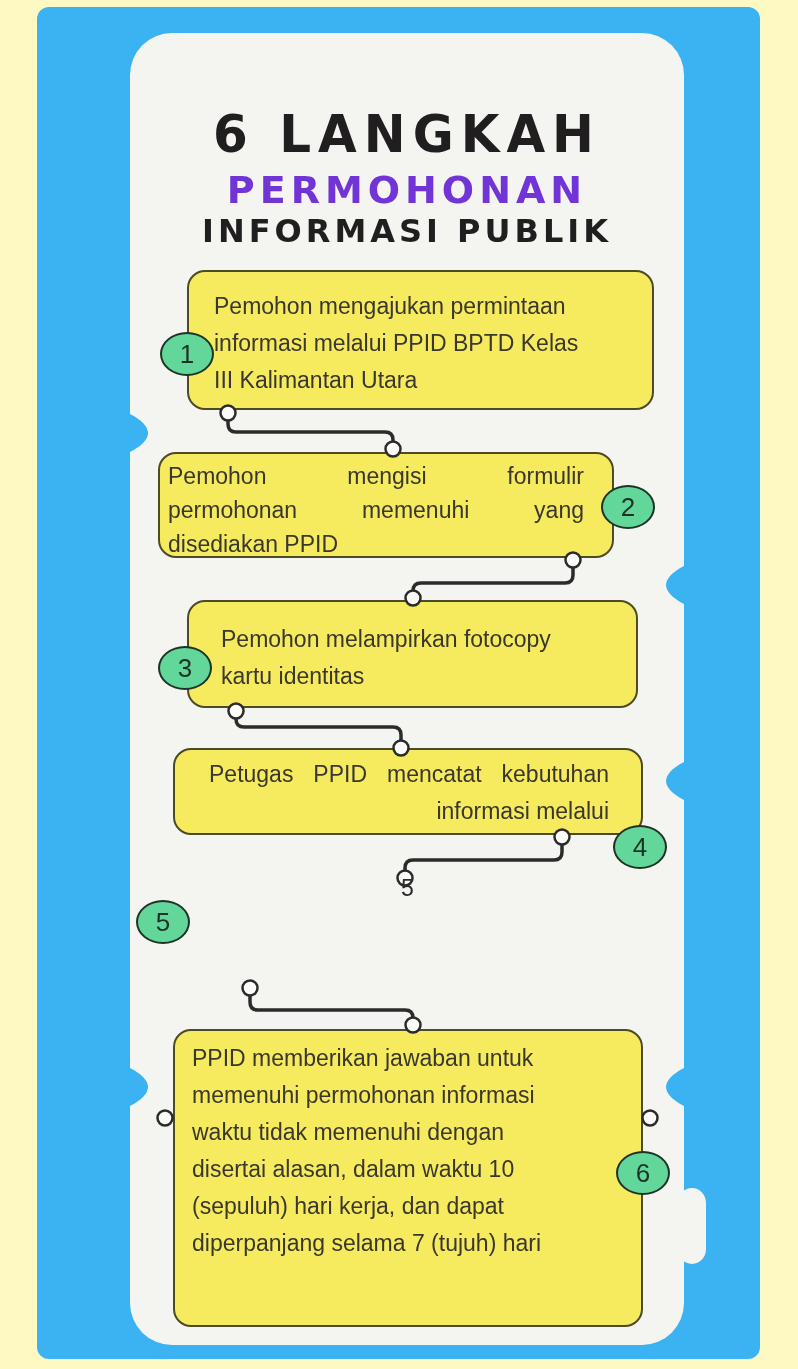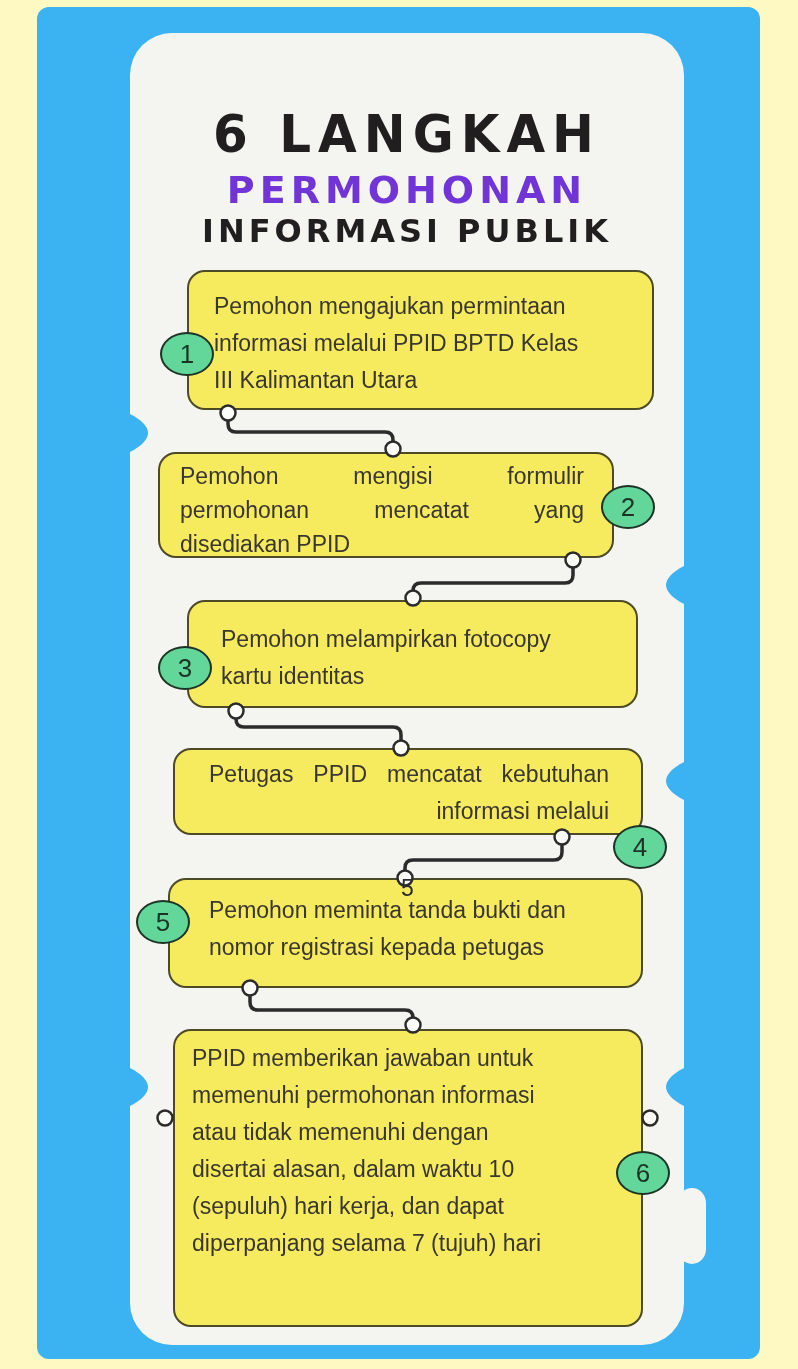--- a/index.html
+++ b/index.html
@@ -20,21 +20,21 @@
   .t1{top:106px;font-size:50px;letter-spacing:7px;color:var(--title-black);transform:scaleY(1.02);}
   .t2{top:168px;font-size:38px;letter-spacing:5px;color:var(--purple);}
   .t3{top:212px;font-size:32px;letter-spacing:4px;color:var(--title-black);}
   
   .step{position:absolute;background:var(--yellow);border:2px solid var(--yellow-border);
         border-radius:18px;box-sizing:border-box;color:var(--text);font-size:23px;}
   .ln{white-space:nowrap;}
   .just{text-align:justify;text-align-last:justify;white-space:normal;}
   .right{text-align:right;}
   .b1{left:187px;top:270px;width:467px;height:140px;padding:16px 18px 0 25px;line-height:37px;}
-  .b2{left:158px;top:452px;width:456px;height:106px;padding:5px 28px 0 20px;line-height:34px;}
+  .b2{left:158px;top:452px;width:456px;height:106px;padding:5px 28px 0 8px;line-height:34px;}
   .b3{left:187px;top:600px;width:451px;height:108px;padding:19px 18px 0 32px;line-height:37px;}
   .b4{left:173px;top:748px;width:470px;height:87px;padding:6px 32px 0 34px;line-height:37px;}
   .b5{left:168px;top:878px;width:475px;height:110px;padding:12px 18px 0 39px;line-height:37px;}
   .b6{left:173px;top:1029px;width:470px;height:298px;padding:9px 14px 8px 17px;line-height:37px;}
   
   .badge{position:absolute;width:54px;height:44px;border-radius:50%;
          background:var(--green);border:2.5px solid var(--green-border);box-sizing:border-box;
          display:flex;align-items:center;justify-content:center;
          color:var(--green-border);font-size:26px;z-index:6;}
   .bg1{left:160px;top:332px;} .bg2{left:601px;top:485px;} .bg3{left:158px;top:646px;}
@@ -87,43 +87,39 @@
   </svg>
 
   <div class="step b1">
     <div class="ln">Pemohon mengajukan permintaan</div>
     <div class="ln">informasi melalui PPID BPTD Kelas</div>
     <div class="ln">III Kalimantan Utara</div>
   </div>
 
   <div class="step b2">
     <div class="ln just">Pemohon mengisi formulir</div>
-    <div class="ln just">permohonan mencatat yang</div>
+    <div class="ln just">permohonan memenuhi yang</div>
     <div class="ln">disediakan PPID</div>
   </div>
 
   <div class="step b3">
     <div class="ln">Pemohon melampirkan fotocopy</div>
     <div class="ln">kartu identitas</div>
   </div>
 
   <div class="step b4">
     <div class="ln just">Petugas PPID mencatat kebutuhan</div>
     <div class="ln right">informasi melalui</div>
   </div>
 
-  <div class="step b5">
-    <div class="ln">Pemohon meminta tanda bukti dan</div>
-    <div class="ln">nomor registrasi kepada petugas</div>
-  </div>
 
   <div class="step b6">
     <div class="ln">PPID memberikan jawaban untuk</div>
     <div class="ln">memenuhi permohonan informasi</div>
-    <div class="ln">atau tidak memenuhi dengan</div>
+    <div class="ln">waktu tidak memenuhi dengan</div>
     <div class="ln">disertai alasan, dalam waktu 10</div>
     <div class="ln">(sepuluh) hari kerja, dan dapat</div>
     <div class="ln">diperpanjang selama 7 (tujuh) hari</div>
   </div>
 
   <div class="badge bg1">1</div>
   <div class="badge bg2">2</div>
   <div class="badge bg3">3</div>
   <div class="badge bg4">4</div>
   <div class="badge bg5">5</div>

